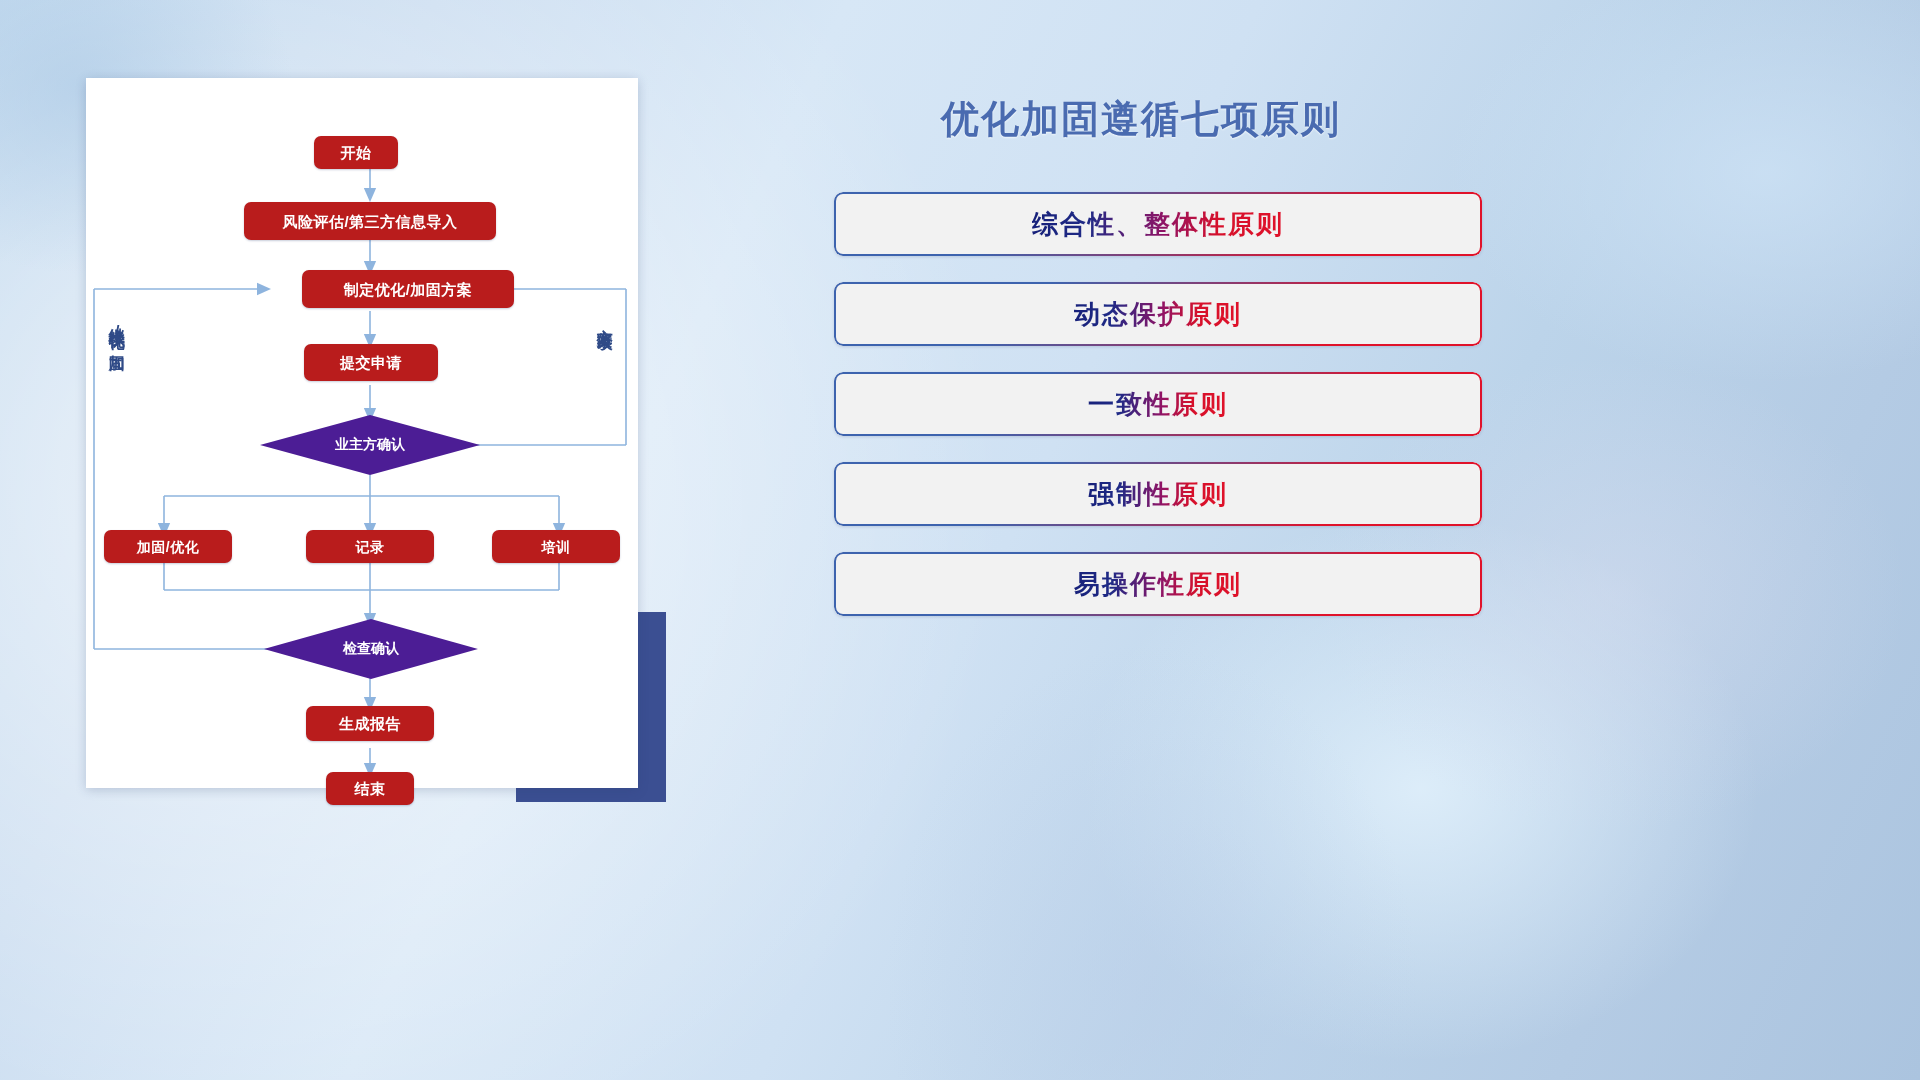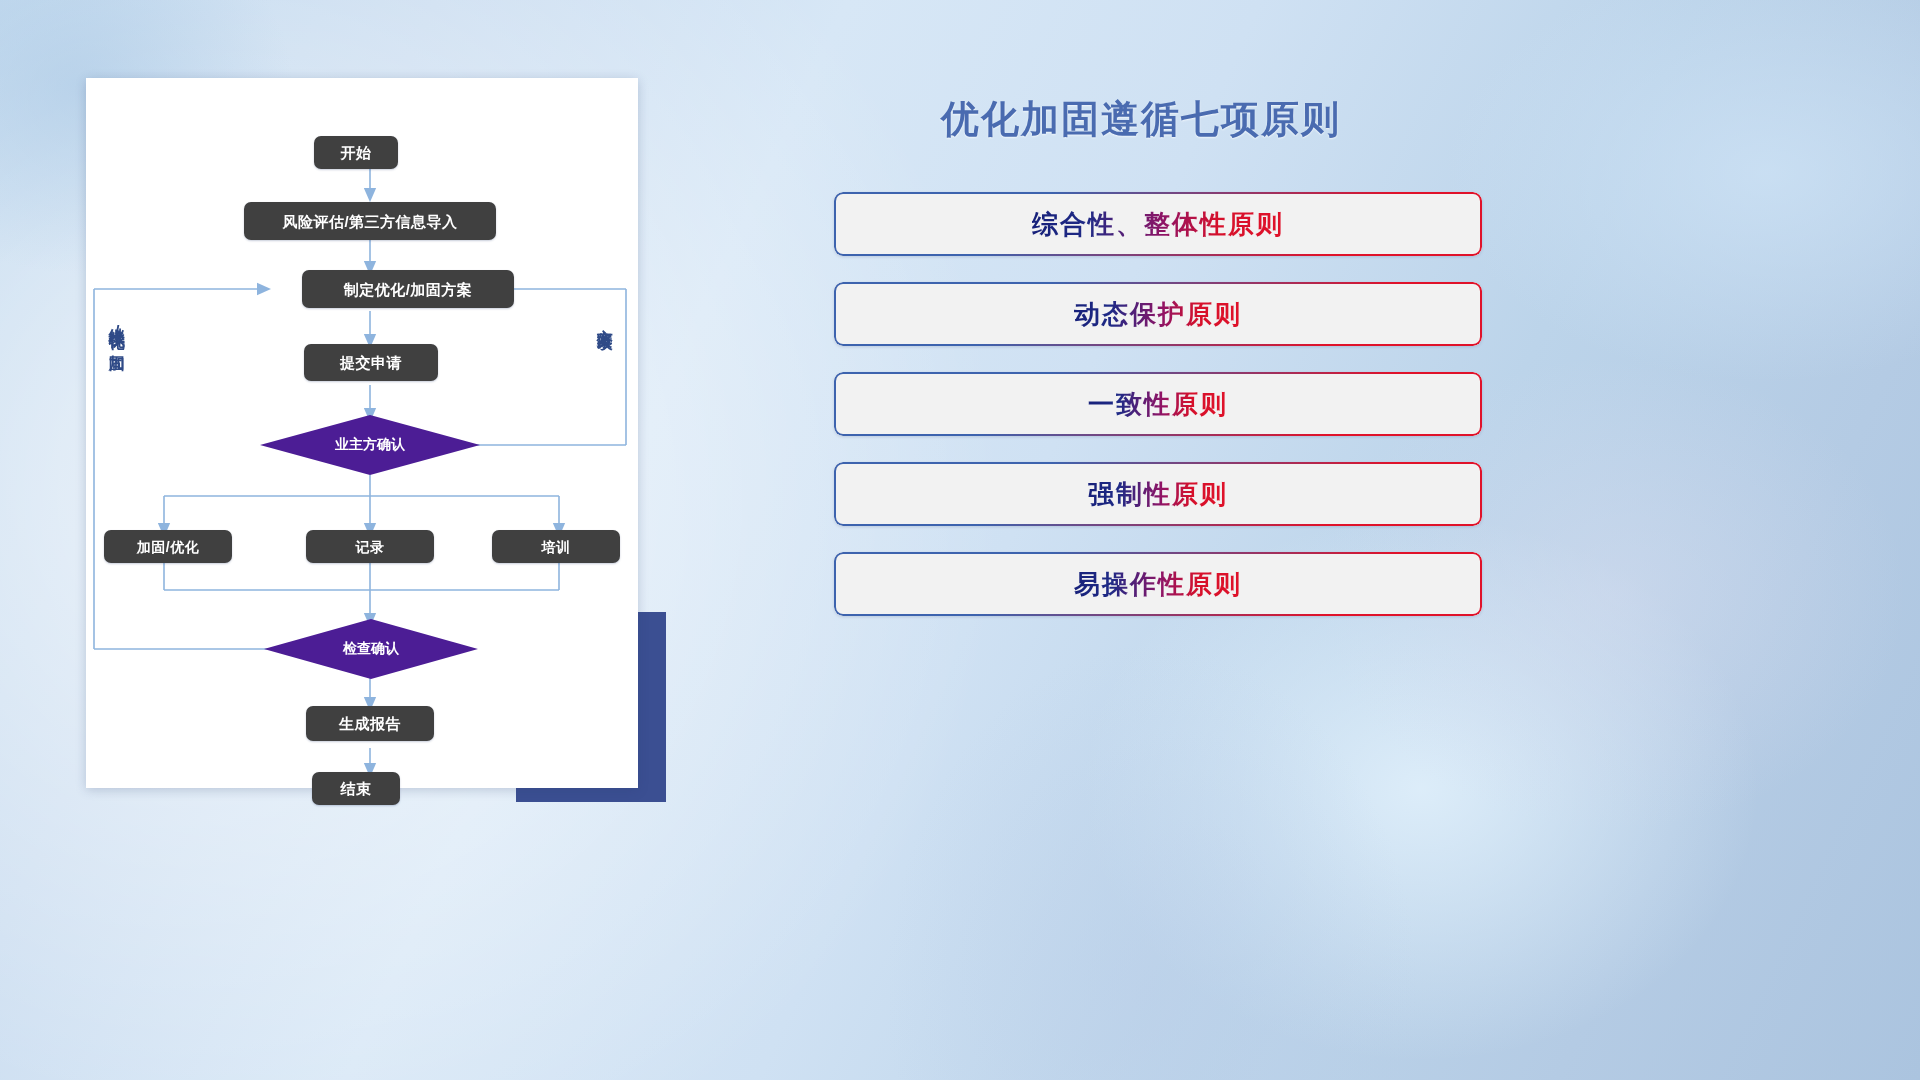--- a/index.html
+++ b/index.html
@@ -41,21 +41,21 @@
   .card{
     position:absolute;left:86px;top:78px;width:552px;height:710px;
     background:#ffffff;
     box-shadow:0 2px 10px rgba(40,60,110,.22);
   }
   .flow{position:absolute;inset:0;}
   .flow svg{position:absolute;left:0;top:0;}
 
   .node{
     position:absolute;
-    background:#404040;
+    background:#b91c1c;
     color:#ffffff;
     border-radius:7px;
     display:flex;align-items:center;justify-content:center;
     font-size:15px;font-weight:bold;
     letter-spacing:.5px;
     box-shadow:0 1px 2px rgba(40,60,110,.25);
     white-space:nowrap;
     line-height:1;
   }
   .node.small{font-size:14px;}
@@ -209,21 +209,21 @@
     </div>
 
     <div class="diamond" style="left:178px;top:541px;width:214px;height:60px;">
       <span>检查确认</span>
     </div>
 
     <div class="node" style="left:220px;top:628px;width:128px;height:35px;">
       <span>生成报告</span>
     </div>
 
-    <div class="node" style="left:226px;top:694px;width:88px;height:33px;">
+    <div class="node" style="left:240px;top:694px;width:88px;height:33px;">
       <span>结束</span>
     </div>
 
     <div class="vlabel" style="left:22px;top:237px;">继续优化/加固</div>
 
     <div class="vlabel" style="left:510px;top:237px;">方案修改</div>
 
   </div>
 </div>
 

